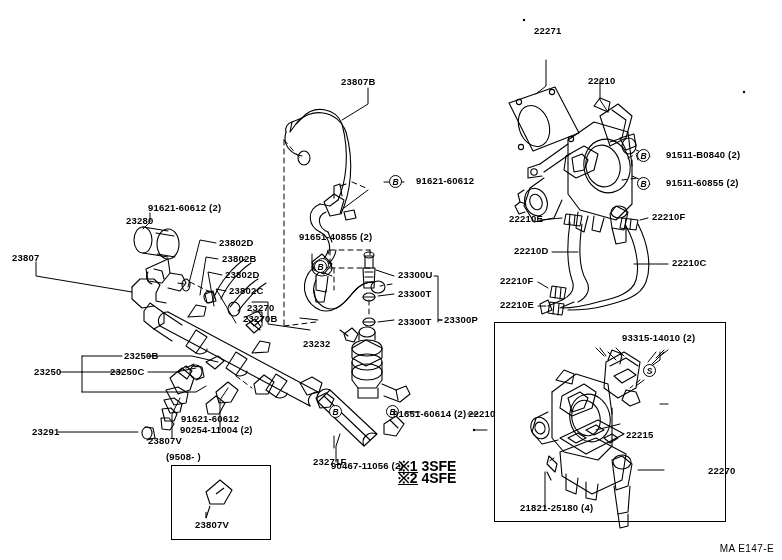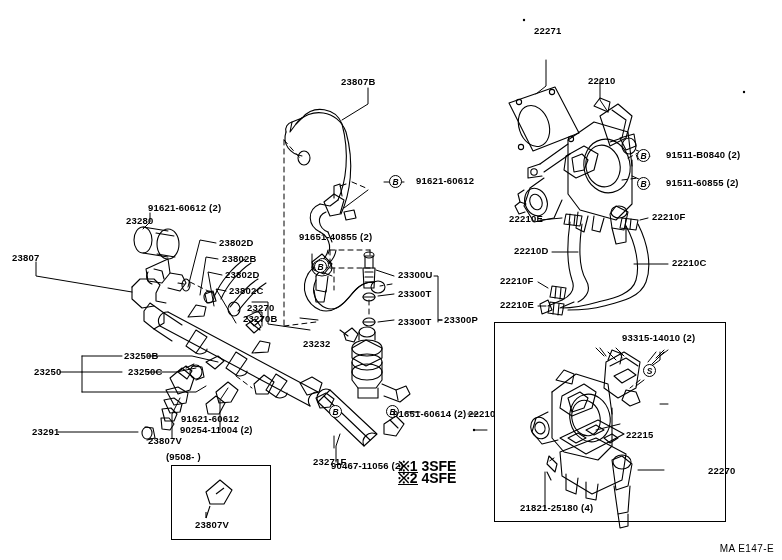--- a/index.html
+++ b/index.html
@@ -384,21 +384,21 @@
 
   <div class="lbl" style="left:12px;top:253px;">23807</div>
   <div class="lbl" style="left:126px;top:216px;">23280</div>
   <div class="lbl" style="left:148px;top:203px;">91621-60612 (2)</div>
   <div class="lbl" style="left:219px;top:238px;">23802D</div>
   <div class="lbl" style="left:222px;top:254px;">23802B</div>
   <div class="lbl" style="left:225px;top:270px;">23802D</div>
   <div class="lbl" style="left:229px;top:286px;">23802C</div>
   <div class="lbl" style="left:34px;top:367px;">23250</div>
   <div class="lbl" style="left:124px;top:351px;">23250B</div>
-  <div class="lbl" style="left:128px;top:367px;">23250C</div>
+  <div class="lbl" style="left:110px;top:367px;">23250C</div>
   <div class="lbl" style="left:32px;top:427px;">23291</div>
   <div class="lbl" style="left:148px;top:436px;">23807V</div>
   <div class="lbl" style="left:180px;top:425px;">90254-11004 (2)</div>
   <div class="lbl" style="left:247px;top:303px;">23270</div>
   <div class="lbl" style="left:243px;top:314px;">23270B</div>
   <div class="lbl" style="left:303px;top:331px;margin-top:8px;">23232</div>
 
   <div class="lbl" style="left:334px;top:77px;margin-left:7px;">23807B</div>
   <div class="lbl" style="left:416px;top:176px;">91621-60612</div>
   <div class="lbl" style="left:299px;top:232px;">91651-40855 (2)</div>

